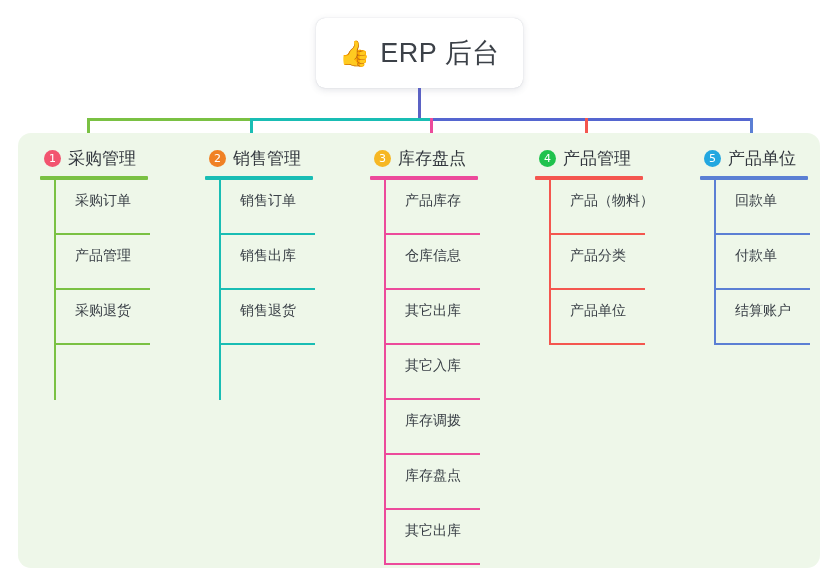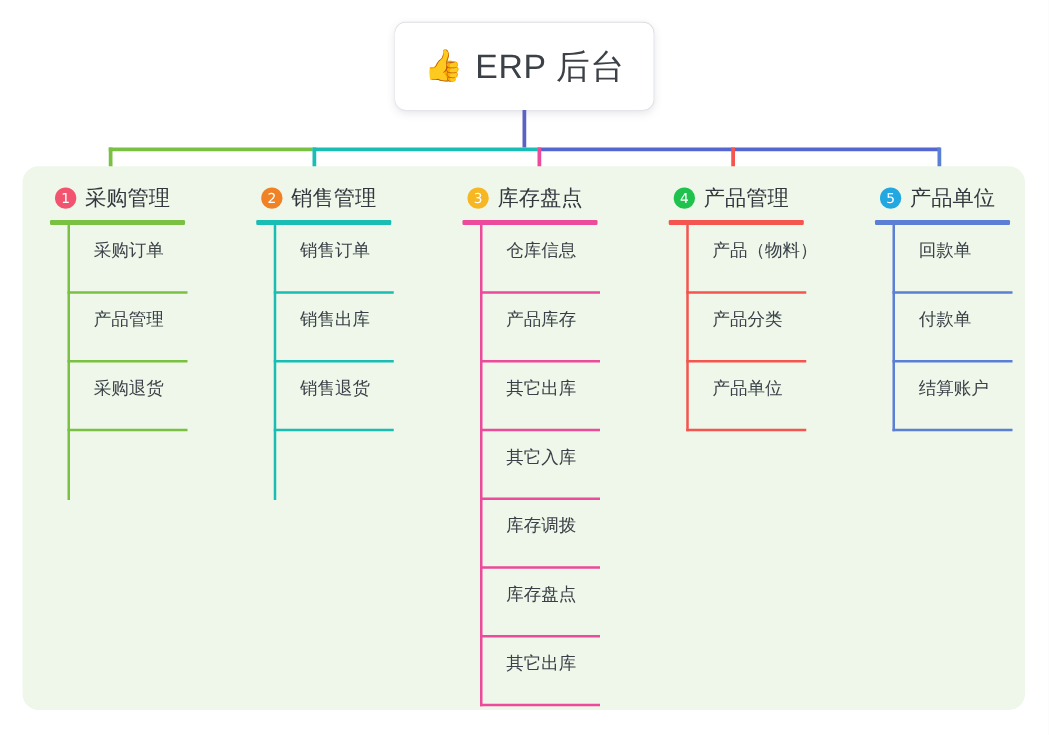--- a/index.html
+++ b/index.html
@@ -199,25 +199,25 @@
       </div>
       <div class="column" style="left: 370px;">
         <div class="col-head">
           <span class="badge" style="background: rgb(246, 183, 35);">3</span>
           <span class="col-title">库存盘点</span>
         </div>
         <div class="head-rule" style="width: 108px; background: rgb(236, 74, 155);"></div>
         <div class="items">
           <div class="stem" style="background: rgb(236, 74, 155); height: 385px;"></div>
           <div class="item">
+            <span class="item-label">产品库存</span>
+            <div class="item-rule" style="width: 96px; background: rgb(236, 74, 155);"></div>
+          </div>
+          <div class="item">
             <span class="item-label">仓库信息</span>
-            <div class="item-rule" style="width: 96px; background: rgb(236, 74, 155);"></div>
-          </div>
-          <div class="item">
-            <span class="item-label">产品库存</span>
             <div class="item-rule" style="width: 96px; background: rgb(236, 74, 155);"></div>
           </div>
           <div class="item">
             <span class="item-label">其它出库</span>
             <div class="item-rule" style="width: 96px; background: rgb(236, 74, 155);"></div>
           </div>
           <div class="item">
             <span class="item-label">其它入库</span>
             <div class="item-rule" style="width: 96px; background: rgb(236, 74, 155);"></div>
           </div>

